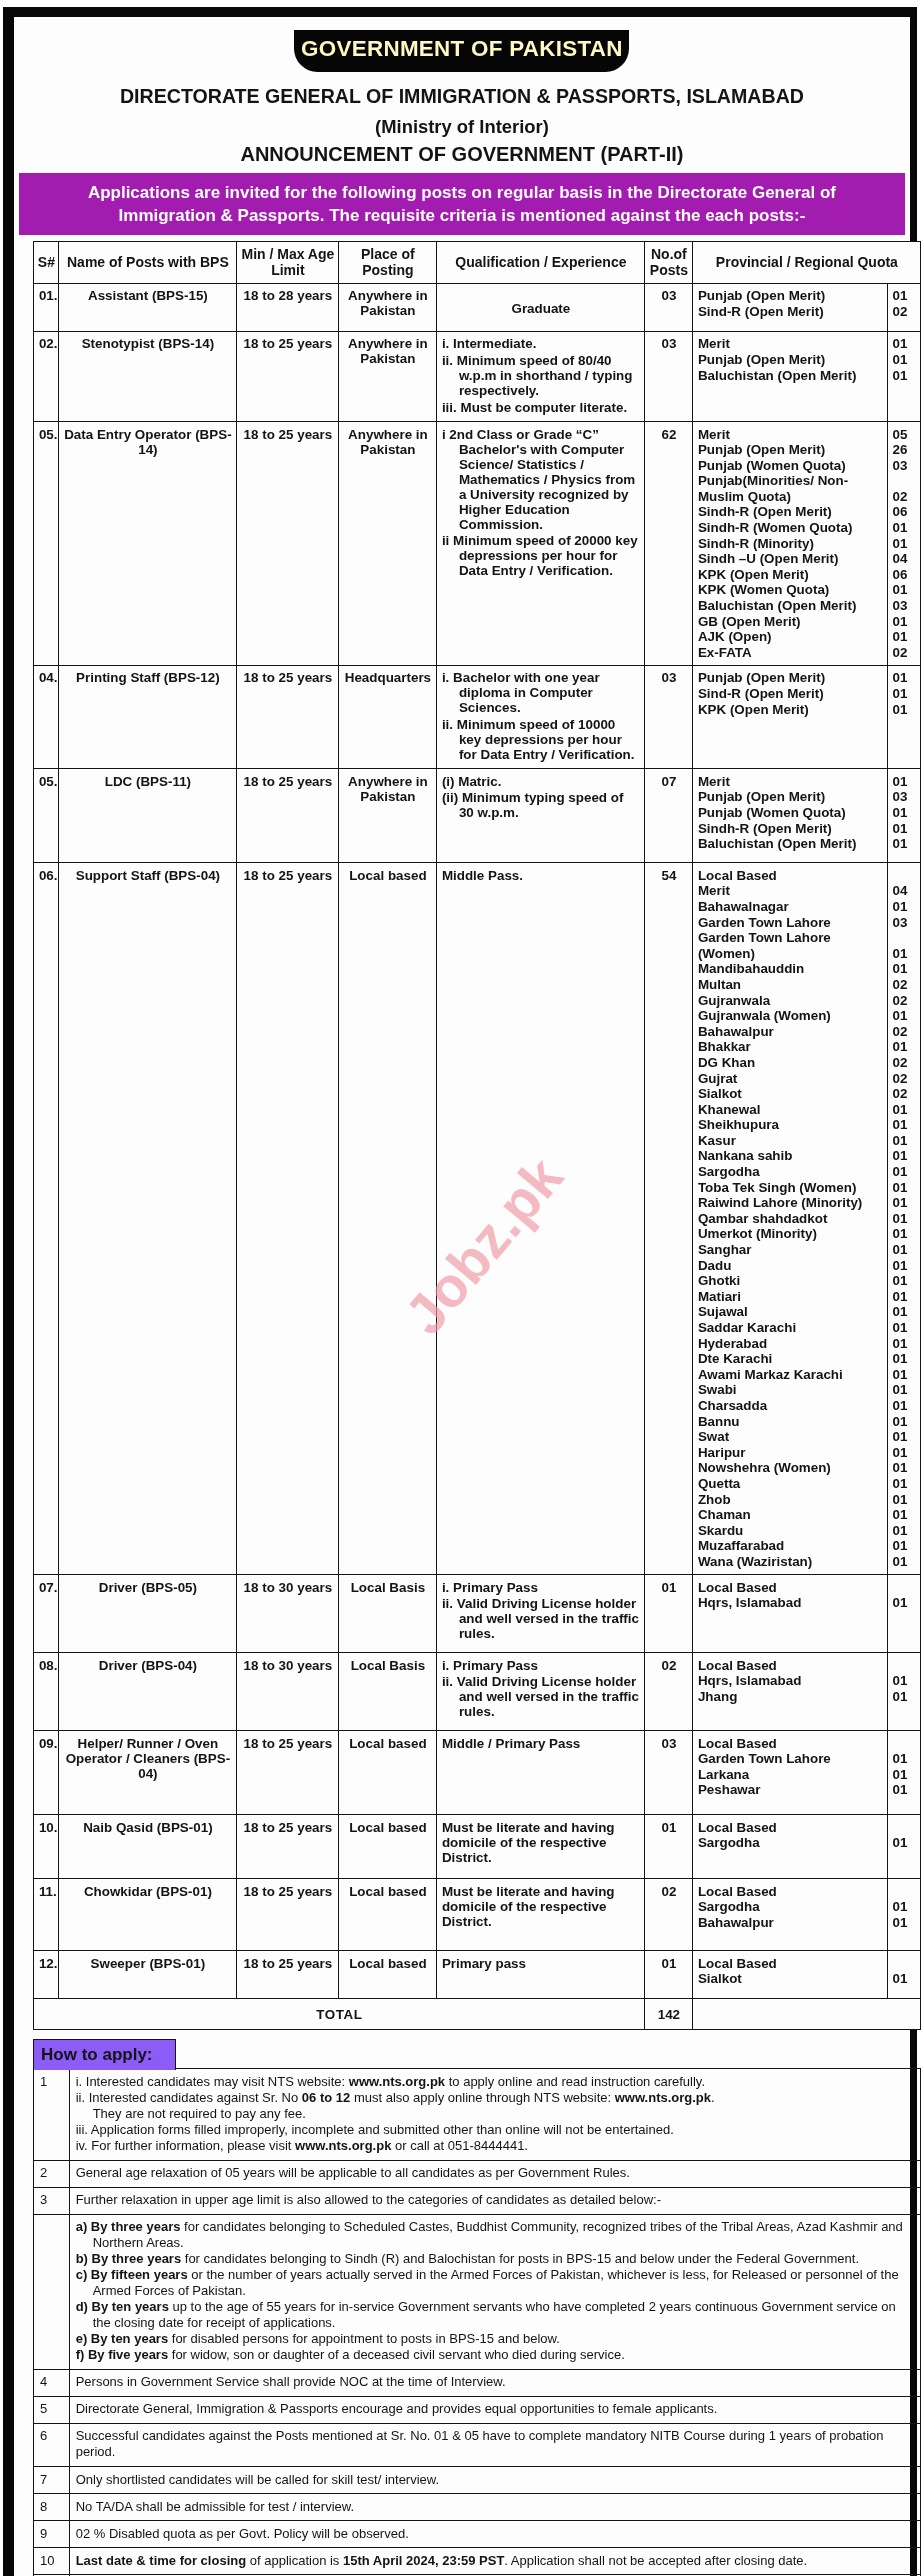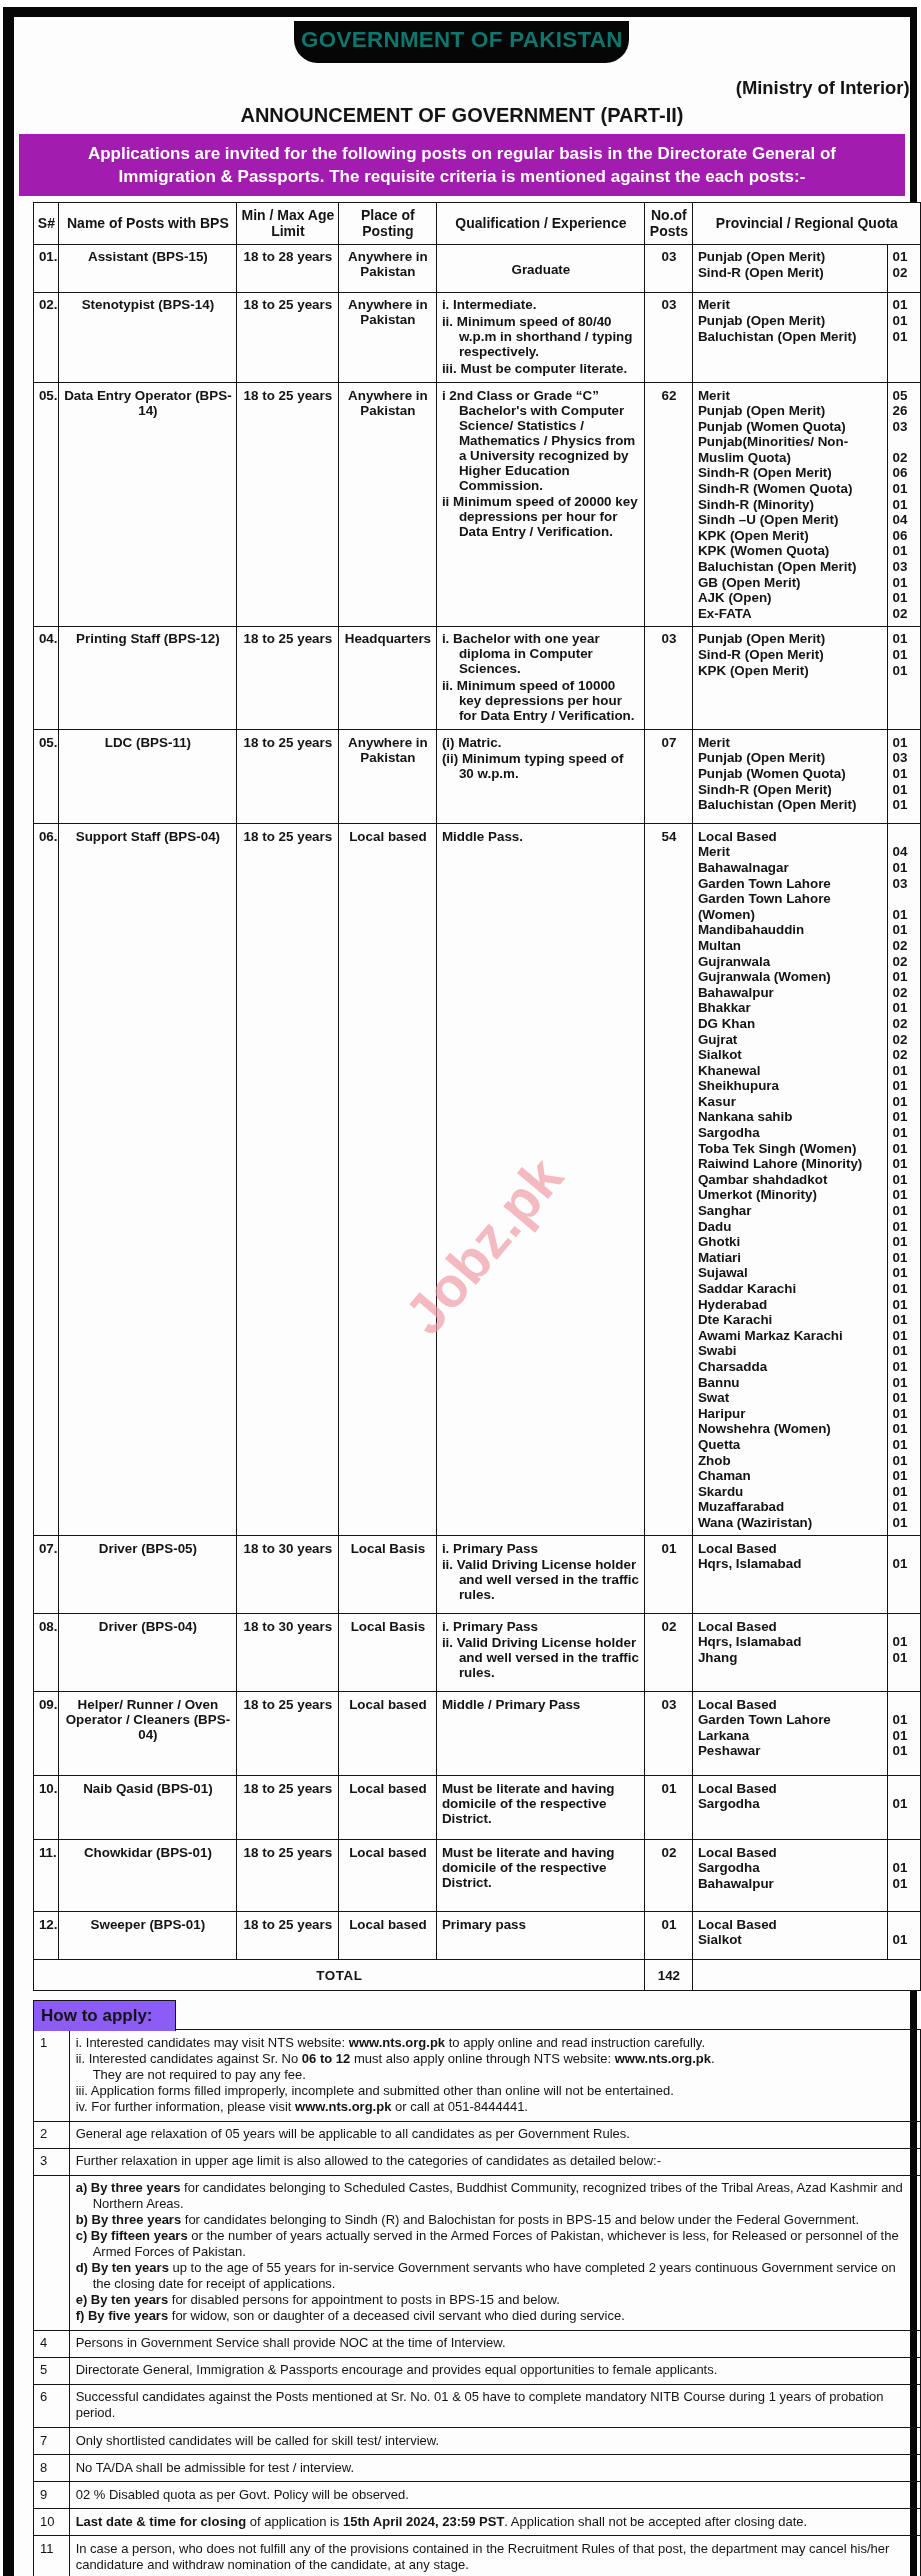--- a/index.html
+++ b/index.html
@@ -2,25 +2,25 @@
 <html style="font-size:9px"><head>
 <meta charset="utf-8">
 <style>
   html,body { margin:0; padding:0; background:#ffffff; }
   body { width:921px; font-family:"Liberation Sans", sans-serif; color:#141414; }
   .page { position:relative; width:921px; min-height:2576px; background:#fff; box-sizing:border-box; }
   .frame { position:relative; margin:6.7px 4.5px 4.5px 3.4px; background:#fdfdfd;
            border:solid #070707; border-width:10px 7.8px 12.3px 11.2px; box-sizing:border-box;
            min-height:2549px; padding-bottom:5.6px; }
 
-  .gov-banner { width:335px; margin:4px auto; background:#060606; color:#0f766e; text-align:center;
+  .gov-banner { width:335px; margin:13px auto; background:#060606; color:#fef9c3; text-align:center;
                 font-weight:bold; font-size:22.4px; letter-spacing:0.3px; padding:6.7px 0 10px;
                 border-radius:0 0 23.5px 23.5px; }
   .title1 { text-align:center; font-weight:bold; font-size:19.6px; margin-top:5.6px; }
-  .title2 { text-align:right; font-weight:bold; font-size:18.4px; margin-top:14px; }
+  .title2 { text-align:center; font-weight:bold; font-size:18.4px; margin-top:8px; }
   .title3 { text-align:center; font-weight:bold; font-size:20px; margin-top:4.5px; }
   .intro  { margin:6.7px 4.5px 0 4.5px; background:#a21caf; color:#fff; font-weight:bold;
             font-size:17px; line-height:23px; text-align:center; padding:8.4px 39px; box-sizing:border-box; }
 
   .vtable { width:888px; margin:5.6px 14.5px 0 19px; border-collapse:collapse; table-layout:fixed;
             border:1.7px solid #141414; background:#fdfdfd; }
   .vtable th, .vtable td { border:1.1px solid #141414; vertical-align:top; box-sizing:border-box; }
   .vtable th { font-size:14px; font-weight:bold; text-align:center; vertical-align:middle; padding:4.5px 2.2px; }
   .vtable td { font-size:13.4px; font-weight:bold; padding:4.5px 4.5px; }
   .c-sno   { padding:5.6px 1.1px 0 3.4px; }
@@ -56,20 +56,21 @@
                font-size:56px; font-weight:bold; color:#f097a3; opacity:.65;
                transform:rotate(-50deg); pointer-events:none; z-index:5; }
 </style>
 </head>
 <body>
 
 <div class="page">
   <div class="frame">
 
     <div class="gov-banner">GOVERNMENT OF PAKISTAN</div>
+    <div class="title1">DIRECTORATE GENERAL OF IMMIGRATION &amp; PASSPORTS, ISLAMABAD</div>
     <div class="title2">(Ministry of Interior)</div>
     <div class="title3">ANNOUNCEMENT OF GOVERNMENT (PART-II)</div>
     <div class="intro">Applications are invited for the following posts on regular basis in the Directorate General of Immigration &amp; Passports. The requisite criteria is mentioned against the each posts:-</div>
 
     <table class="vtable">
       <colgroup>
         <col style="width:25px">
           <col style="width:178px">
           <col style="width:102px">
         <col style="width:98px">

